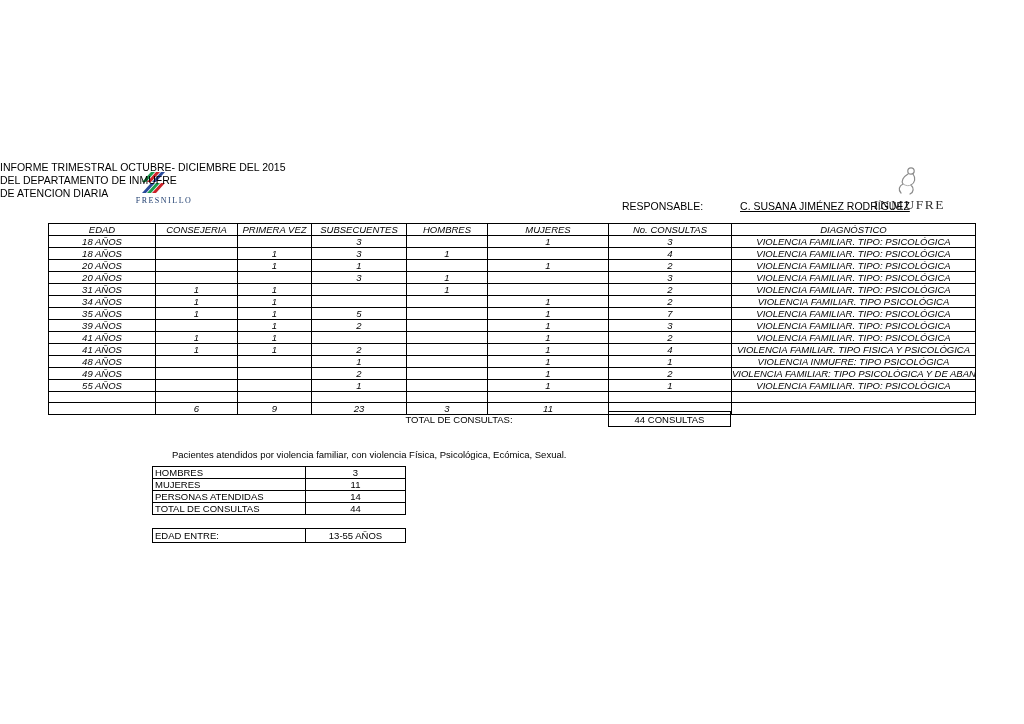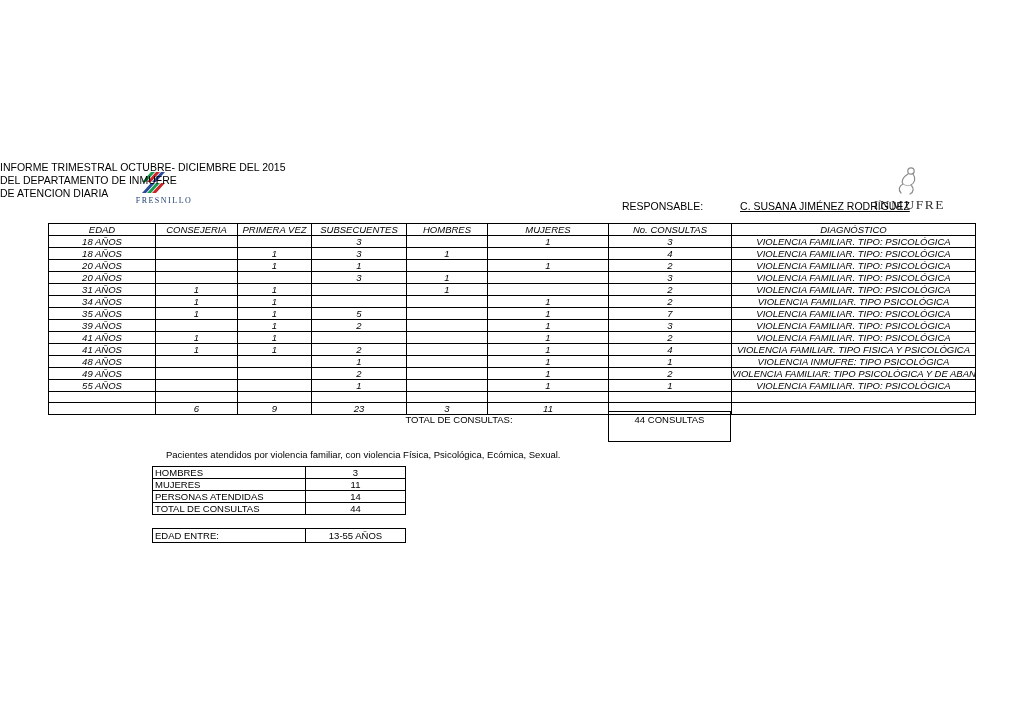--- a/index.html
+++ b/index.html
@@ -27,25 +27,25 @@
   #main-table { position:absolute; left:48px; top:223px; width:927px;
     border-collapse:collapse; table-layout:fixed;font-style:italic; }
   #main-table th, #main-table td {
     border:1px solid #000; height:11px; padding:0 2px;
     font-size:9.5px; font-weight:400; line-height:11px; text-align:center;
     overflow:hidden; white-space:nowrap;
   }
   #main-table td.diag { padding:0; }
 
   .total-label { position:absolute; left:311px; top:414px; width:296px; text-align:center; font-size:9.5px; }
-  .total-box { position:absolute; left:608px; top:411px; width:123px; height:31px;
+  .total-box { position:absolute; left:608px; top:411px; width:123px; height:16px;
     border:1px solid #000; text-align:center; line-height:15px; font-size:9.5px; }
 
   
-  .note { position:absolute; left:166px; top:449px; font-size:9.5px; }
+  .note { position:absolute; left:172px; top:449px; font-size:9.5px; }
   #summary-table { position:absolute; left:152px; top:466px; border-collapse:collapse; table-layout:fixed; }
   #summary-table td { border:1px solid #000; height:11px; font-size:9.5px; line-height:11px;
     overflow:hidden; white-space:nowrap; }
   #summary-table td.label, #edad-table td.label { width:153px; text-align:left; padding:0 2px; }
   #summary-table td.value, #edad-table td.value { width:100px; text-align:center; }
   #edad-table { position:absolute; left:152px; top:528px; border-collapse:collapse; table-layout:fixed; }
   #edad-table td { border:1px solid #000; height:14px; font-size:9.5px; line-height:13px;
     overflow:hidden; white-space:nowrap; }
 </style>
 </head>

